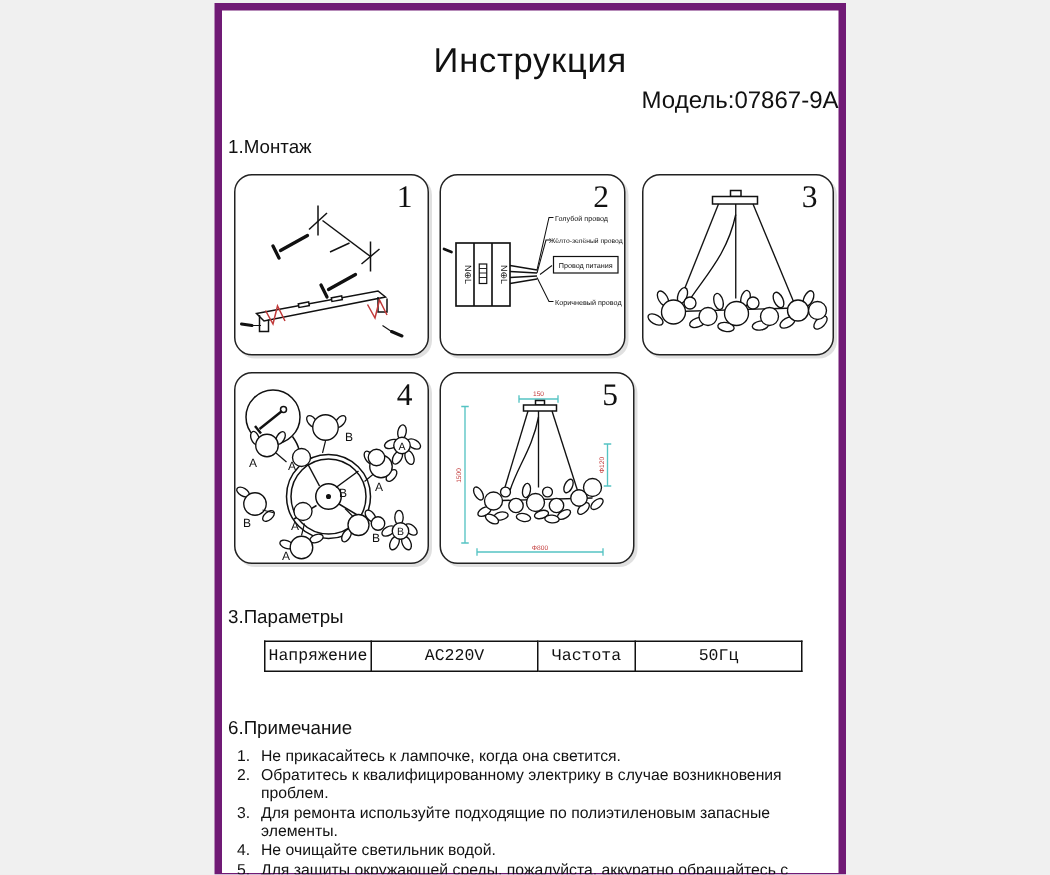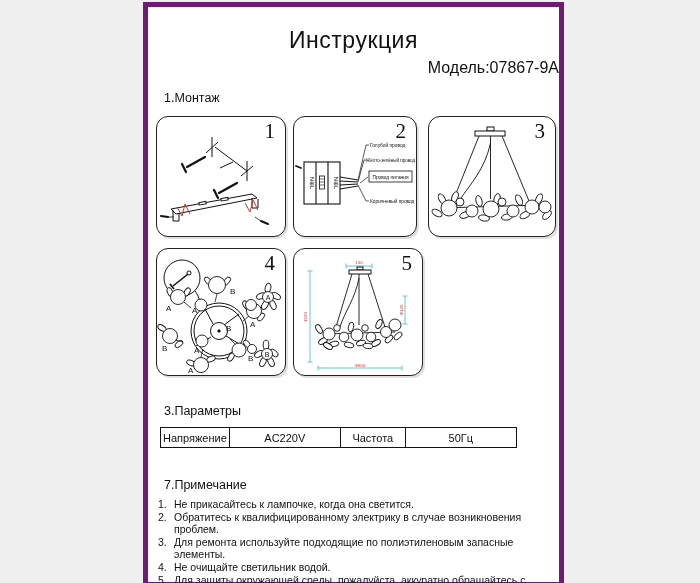--- a/index.html
+++ b/index.html
@@ -3,34 +3,34 @@
 <meta charset="utf-8">
 <style>
   html,body{margin:0;padding:0;background:#e9e9e9;}
   .screen{position:relative;width:700px;height:583px;background:#f0f0f0;overflow:hidden;
           font-family:"Liberation Sans",sans-serif;color:#111;}
   .page{position:absolute;left:143px;top:2px;width:411px;height:575px;background:#fff;
         border:5px solid #701a75;}
   .title{position:absolute;top:20px;left:0;right:0;text-align:center;font-size:23px;
          letter-spacing:.5px;}
   .model{position:absolute;top:52px;left:0;right:0;text-align:right;font-size:16px;}
-  .sec{position:absolute;left:16px;font-size:12.5px;}
+  .sec{position:absolute;left:4px;font-size:12.5px;}
   .sec1{top:84px}.sec2{top:397px}.sec3{top:471px}
   .panel{position:absolute;background:#fff;border:1.3px solid #222;border-radius:12px;
          box-shadow:2px 2px 0 rgba(0,0,0,.12);}
   .panel svg{position:absolute;left:0;top:0;width:100%;height:100%;}
   .pnum{position:absolute;top:1px;right:10px;font-family:"Liberation Serif",serif;
         font-size:21px;line-height:26px;}
   .p1{left:8px;top:109px;width:128px;height:119px}
   .p2{left:145px;top:109px;width:122px;height:119px}
   .p3{left:280px;top:109px;width:126px;height:119px}
   .p4{left:8px;top:241px;width:128px;height:126px}
   .p5{left:145px;top:241px;width:128px;height:126px}
-  table.ptable{position:absolute;left:12px;top:420px;border-collapse:collapse;
-        font-size:11px;}
+  table.ptable{position:absolute;left:28px;top:420px;border-collapse:collapse;
+        font-size:11px;font-family:Liberation Mono, monospace;}
   table.ptable td{border:1px solid #111;height:19px;text-align:center;vertical-align:middle;
         padding:0 2px;}
   td.c1{width:60px}td.c2{width:106px}td.c3{width:60px}td.c4{width:106px}
   .notes{position:absolute;left:10px;top:491px;width:398px;font-size:10.5px;line-height:12.6px;}
   .note{display:flex;}
   .note .nnum{flex:none;width:13px;}
   .note .ntext{flex:1;padding-left:3px;}
   svg text{font-family:"Liberation Sans",sans-serif;fill:#111;}
   svg text.dim{fill:#c23b3b;}
 </style>
@@ -306,21 +306,21 @@
     <tbody>
           <tr>
       <td class="c1">Напряжение</td>
       <td class="c2">AC220V</td>
       <td class="c3">Частота</td>
       <td class="c4">50Гц</td>
     </tr>
   </tbody>
       </table>
 
-  <div class="sec sec3">7.Примечание</div>
+  <div class="sec sec3">6.Примечание</div>
 
   <div class="notes">
     <div class="note">
       <span class="nnum">1.</span>
       <span class="ntext">Не прикасайтесь к лампочке, когда она светится.</span>
     </div>
     <div class="note">
       <span class="nnum">2.</span>
       <span class="ntext">Обратитесь к квалифицированному электрику в случае возникновения проблем.</span>
     </div>

